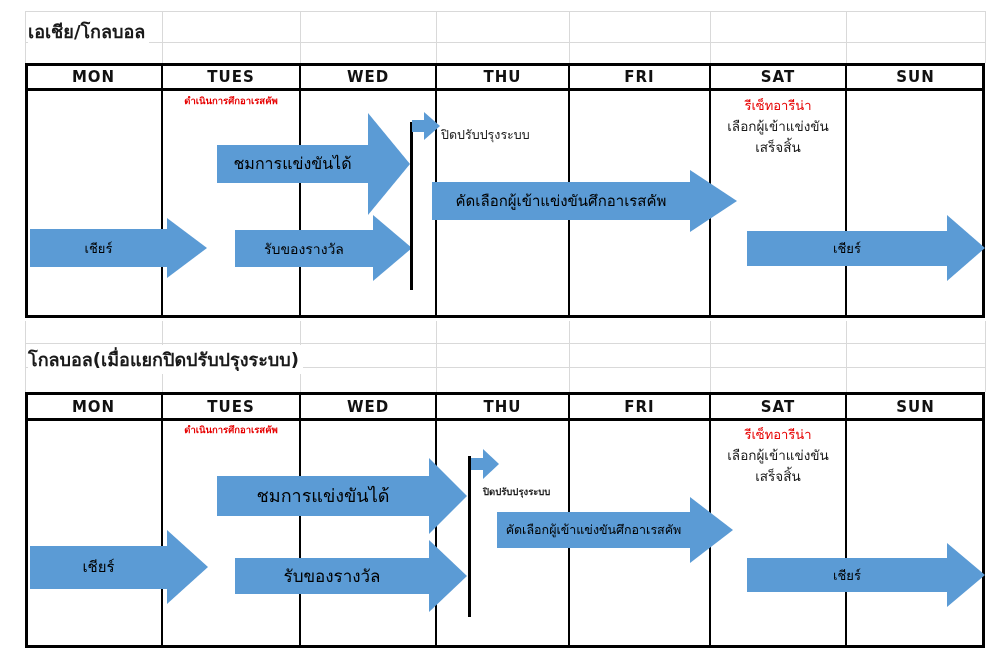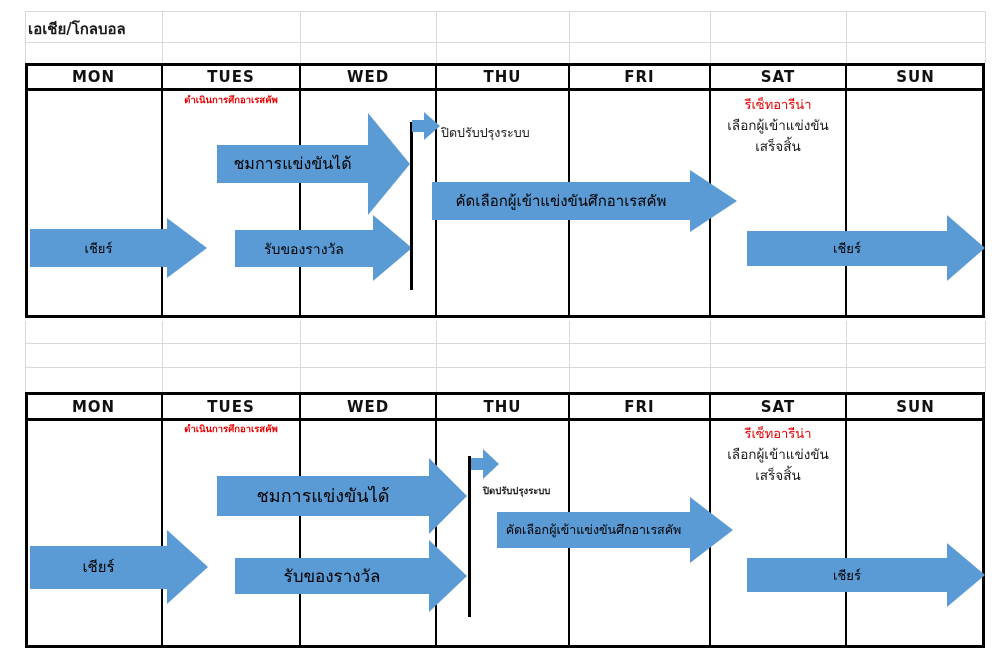--- a/index.html
+++ b/index.html
@@ -7,22 +7,22 @@
     position:relative; width:1000px; height:659px; background:#ffffff;
     font-family:"DejaVu Sans","Liberation Sans",sans-serif; overflow:hidden;
     color:#1a1a1a;
   }
   .grid-h { position:absolute; height:1px; background:#d9d9d9; }
   .grid-v { position:absolute; width:1px; background:#d9d9d9; }
   .tbox   { position:absolute; border:3px solid #000; box-sizing:border-box; background:transparent; }
   .sep    { position:absolute; height:3px; background:#000; }
   .colln  { position:absolute; width:2px; background:#000; }
   .day    { position:absolute; text-align:center; font-weight:bold; font-size:15px; letter-spacing:1px; color:#111; }
-  .title  { position:absolute; font-weight:bold; font-size:15px; background:#fff; padding:0 4px 0 0; white-space:nowrap; }
-  .note   { position:absolute; line-height:1.25;font-family:Liberation Mono, monospace; }
+  .title  { position:absolute; font-weight:bold; font-size:18px; background:#fff; padding:0 4px 0 0; white-space:nowrap; }
+  .note   { position:absolute; line-height:1.25; }
   .red    { color:#e60000; }
   .ctr    { text-align:center; }
   .arrow  { position:absolute; }
   .abody  { position:absolute; background:#5b9bd5; display:flex; align-items:center; justify-content:center; box-sizing:border-box; }
   .abody span { color:#000000; white-space:nowrap; line-height:1; }
   .ahead  { position:absolute; top:0; width:0; height:0; }
   .tline  { position:absolute; width:3px; background:#000; }
 </style>
 </head>
 <body>
@@ -45,20 +45,21 @@
   <div class="grid-v" style="left:25px;top:321px;height:71px"></div>
   <div class="grid-v" style="left:162px;top:321px;height:71px"></div>
   <div class="grid-v" style="left:300px;top:321px;height:71px"></div>
   <div class="grid-v" style="left:436px;top:321px;height:71px"></div>
   <div class="grid-v" style="left:569px;top:321px;height:71px"></div>
   <div class="grid-v" style="left:710px;top:321px;height:71px"></div>
   <div class="grid-v" style="left:846px;top:321px;height:71px"></div>
   <div class="grid-v" style="left:985px;top:321px;height:71px"></div>
 
   <div class="title" style="left:28px;top:17px">เอเชีย/โกลบอล</div>
+  <div class="title" style="left:28px;top:345px">โกลบอล(เมื่อแยกปิดปรับปรุงระบบ)</div>
 
   <div class="tbox" style="left:25px;top:63px;width:960px;height:255px"></div>
   <div class="sep" style="left:25px;top:88px;width:960px"></div>
   <div class="colln" style="left:161px;top:63px;height:255px"></div>
   <div class="colln" style="left:299px;top:63px;height:255px"></div>
   <div class="colln" style="left:435px;top:63px;height:255px"></div>
   <div class="colln" style="left:568px;top:63px;height:255px"></div>
   <div class="colln" style="left:709px;top:63px;height:255px"></div>
   <div class="colln" style="left:845px;top:63px;height:255px"></div>
 

